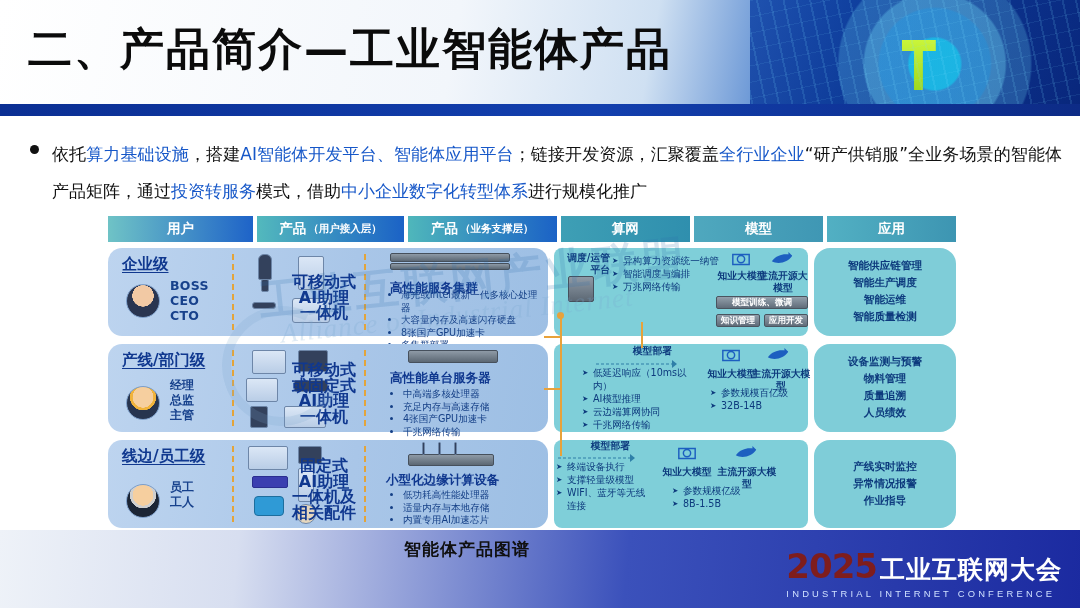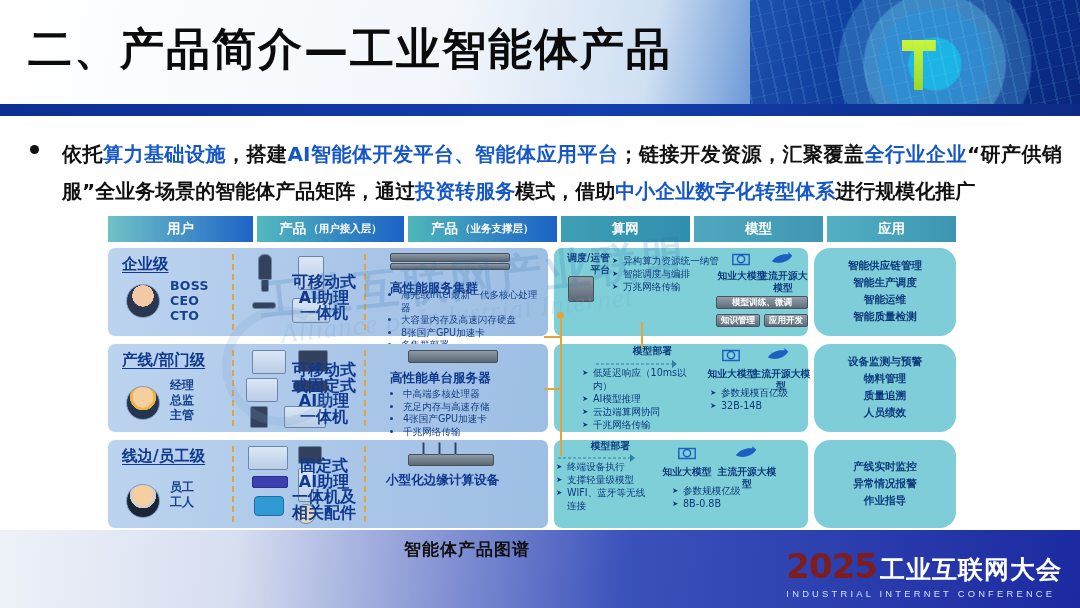--- a/index.html
+++ b/index.html
@@ -51,22 +51,22 @@
 
   
   .bullet-block {
     position: absolute; left: 22px; top: 136px; width: 1040px;
   }
   .bullet-dot {
     position: absolute; left: 8px; top: 9px; width: 9px; height: 9px;
     border-radius: 50%; background: #111;
   }
   .bullet-text {
-    margin-left: 40px;
-    font-size: 20px; font-weight: 700; line-height: 37px;
+    margin-left: 30px;
+    font-size: 17px; font-weight: 400; line-height: 37px;
     color: #111; text-align: justify;
     font-family: "DejaVu Sans", "Liberation Sans", sans-serif;
   }
   .hl { color: #1657c8; }
 
   
   .diagram {
     position: absolute; left: 108px; top: 216px; width: 848px; height: 312px;
   }
   
@@ -106,21 +106,21 @@
   .hd-net   { width: 130px; background: linear-gradient(90deg,#3e9fb5,#2f8fae); }
   .hd-model { width: 130px; background: linear-gradient(90deg,#4fa8be,#3f97b4); }
   .hd-app   { width: 130px; background: linear-gradient(90deg,#52b0c3,#3d95b2); }
 
   
   .row { position: absolute; left: 0; width: 848px; height: 88px; }
   .row1 { top: 32px; }
   .row2 { top: 128px; }
   .row3 { top: 224px; }
 
-  .seg { position: absolute; top: 0; height: 88px; border-radius: 7px; }
+  .seg { position: absolute; top: 0; height: 88px; border-radius: 14px; }
   .seg-left { left: 0; width: 440px; background: linear-gradient(100deg,#bdd4ef,#a9c6e8 55%,#9dbfe4); }
   .seg-mid  { left: 446px; width: 254px; background: #7fcfd9; border-radius: 8px; }
   .seg-app  { left: 706px; width: 142px; background: #7fcdd8; border-radius: 16px; }
 
   .lvl-title {
     position: absolute; left: 14px; top: 8px; font-size: 15.5px; font-weight: 700;
     color: #10388f; font-family: "DejaVu Sans","Liberation Sans",sans-serif;
     text-decoration: underline; text-underline-offset: 3px; line-height: 17px; width: 108px;
   }
   .roles {
@@ -459,20 +459,25 @@
       <div class="prod-label" style="left:178px;top:18px;white-space:pre-line">固定式
 AI助理
 一体机及
 相关配件</div>
 
       <div class="srv-box" style="left:300px;top:14px;width:86px;height:12px;"></div>
       <div class="dev dark" style="position:absolute;left:314px;top:2px;width:3px;height:13px;"></div>
       <div class="dev dark" style="position:absolute;left:330px;top:2px;width:3px;height:13px;"></div>
       <div class="dev dark" style="position:absolute;left:346px;top:2px;width:3px;height:13px;"></div>
       <div class="srv-title" style="left:278px;top:32px;">小型化边缘计算设备</div>
+      <ul class="srv-list" id="r2-support" style="left:284px;top:49px;width:152px;">
+          <li>低功耗高性能处理器</li>
+          <li>适量内存与本地存储</li>
+          <li>内置专用AI加速芯片</li>
+        </ul>
     </div>
 
     <div class="seg seg-mid">
       <div class="net-cap" style="left:6px;top:0px;width:70px;">模型部署</div>
       <div class="arrow-d" style="left:2px;top:10px;">
         <svg width="80" height="12" viewBox="0 0 80 12">
             <path d="M2 6h72" stroke="#2e7fa8" stroke-width="1.2" stroke-dasharray="3 2" fill="none"></path>
             <path d="M74 2l5 4-5 4z" fill="#2e7fa8"></path>
           </svg>
       </div>
@@ -491,21 +496,21 @@
       <div class="mdl-icon" style="left:180px;top:4px;">
         <svg viewBox="0 0 26 20" width="24" height="19">
             <path d="M2 12c6-8 16-9 22-6-4 7-15 10-22 6z" fill="#1d5fc0"></path>
             <path d="M20 2l4 4-4 3z" fill="#1d5fc0"></path>
           </svg>
       </div>
       <div class="mdl-name" style="left:104px;top:26px;width:58px;">知业大模型</div>
       <div class="mdl-name" style="left:160px;top:26px;width:66px;">主流开源大模型</div>
       <ul class="mdl-list" id="r2-model" style="left:118px;top:44px;">
           <li>参数规模亿级</li>
-          <li>8B-0.8B</li>
+          <li>8B-1.5B</li>
         </ul>
     </div>
 
     <div class="seg seg-app">
       <div class="app-list" id="r2-app" style="top:18px;">
           <div>产线实时监控</div>
           <div>异常情况报警</div>
           <div>作业指导</div>
         </div>
     </div>

